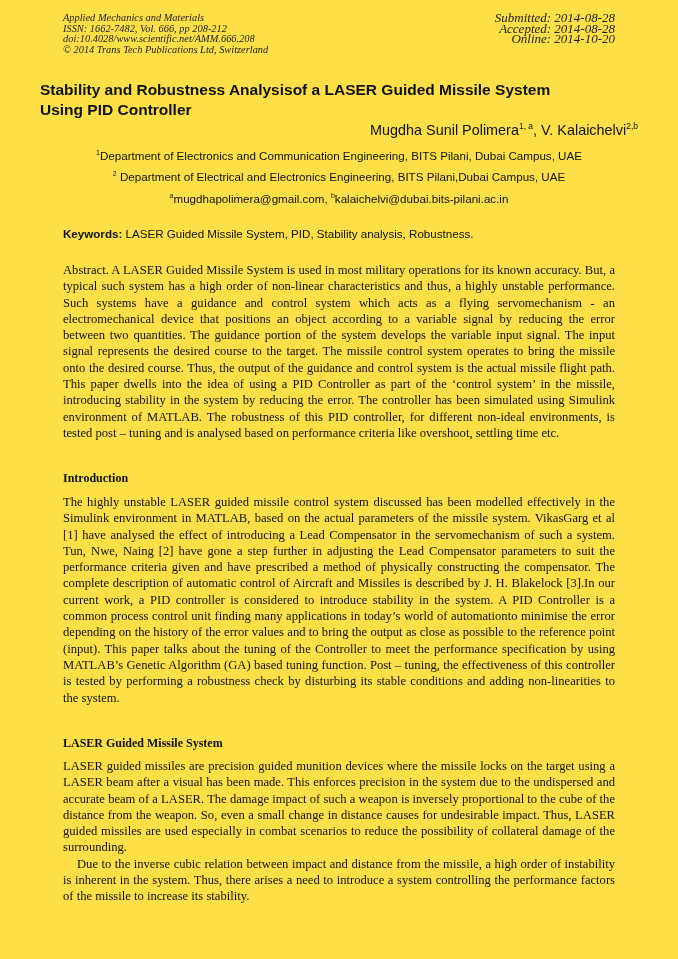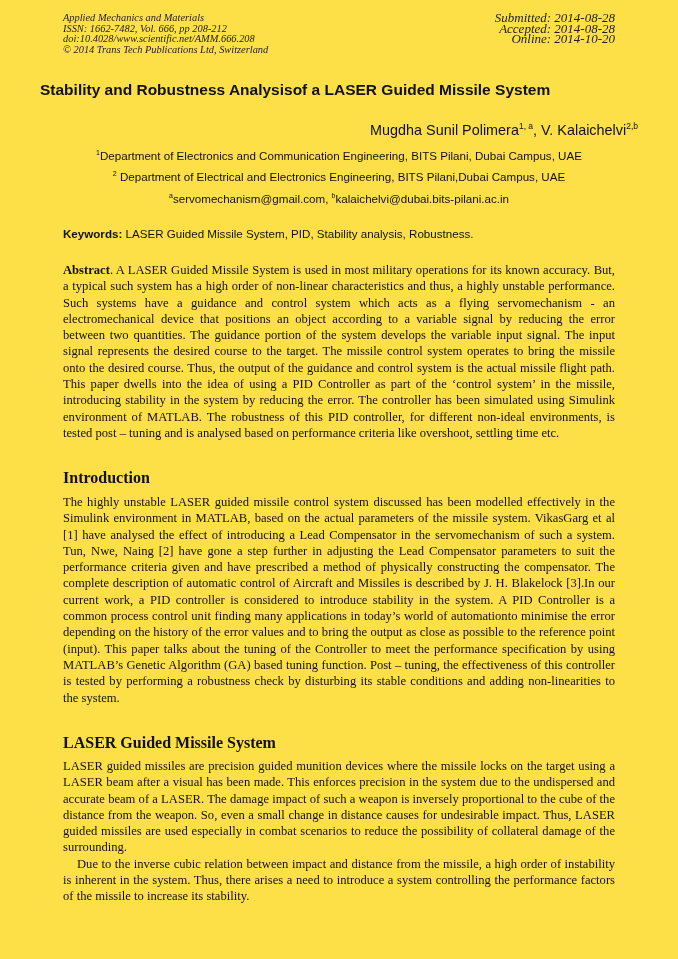--- a/index.html
+++ b/index.html
@@ -19,23 +19,23 @@
     .affil-1 { top: 149px; }
     .affil-2 { top: 170px; }
     .emails { top: 192px; }
 
     .keywords { position: absolute; left: 63px; top: 227px; font-family: Liberation Sans, sans-serif; font-size: 11.6px; line-height: 14px; color: #111; white-space: nowrap; }
     .keywords b { font-weight: bold; }
 
     .body-text { position: absolute; left: 63px; width: 552px; font-family: "Liberation Serif", serif; font-size: 12.6px; line-height: 16.3px; color: #111; text-align: justify; }
     .body-text p { margin: 0; }
     .abstract { top: 262px; }
-    .abstract b { font-weight: bold; }
+    .abstract b { font-weight: normal; }
 
-    .section-heading { position: absolute; left: 63px; font-family: "Liberation Serif", serif; font-weight: bold; font-size: 16px; line-height: 16px; color: #111; white-space: nowrap; }
+    .section-heading { position: absolute; left: 63px; font-family: "Liberation Serif", serif; font-weight: bold; font-size: 12px; line-height: 16px; color: #111; white-space: nowrap; }
     .h-intro { top: 470px; }
     .intro-body { top: 494px; }
     .h-laser { top: 735px; }
     .laser-body { top: 758px; }
     .indent { text-indent: 14px; }
   </style>
 </head>
 <body>
 
 <div class="page">
@@ -48,35 +48,36 @@
   </div>
 
   <div class="hdr-right">
     <span class="hdr-line">Submitted: 2014-08-28</span>
     <span class="hdr-line">Accepted: 2014-08-28</span>
     <span class="hdr-line">Online: 2014-10-20</span>
   </div>
 
   <div class="title">
     <div>Stability and Robustness Analysisof a LASER Guided Missile System</div>
+    <div>Using PID Controller</div>
   </div>
 
   <div class="authors">
     <span>Mugdha Sunil Polimera</span><sup>1, a</sup><span>, </span><span>V. Kalaichelvi</span><sup>2,b</sup>
   </div>
 
   <div class="affil affil-1">
     <sup>1</sup><span>Department of Electronics and Communication Engineering, BITS Pilani, Dubai Campus, UAE</span>
   </div>
   <div class="affil affil-2">
     <sup>2</sup> <span>Department of Electrical and Electronics Engineering, BITS Pilani,Dubai Campus, UAE</span>
   </div>
 
   <div class="affil emails">
-    <sup>a</sup><span>servomechanism@gmail.com</span><span>, </span><sup>b</sup><span>kalaichelvi@dubai.bits-pilani.ac.in</span>
+    <sup>a</sup><span>mugdhapolimera@gmail.com</span><span>, </span><sup>b</sup><span>kalaichelvi@dubai.bits-pilani.ac.in</span>
   </div>
 
   <div class="keywords">
     <b>Keywords:</b> <span>LASER Guided Missile System, PID, Stability analysis, Robustness.</span>
   </div>
 
   <div class="body-text abstract">
     <p><b>Abstract</b><span>. A LASER Guided Missile System is used in most military operations for its known accuracy. But, a typical such system has a high order of non-linear characteristics and thus, a highly unstable performance. Such systems have a guidance and control system which acts as  a flying servomechanism - an electromechanical device that positions an object according to a variable signal by reducing the error between two quantities. The guidance portion of the system develops the variable input signal. The input signal represents the desired course to the target. The missile control system operates to bring the missile onto the desired course. Thus, the output of the guidance and control system is the actual missile flight path. This paper dwells into the idea of using a PID Controller as part of the ‘control system’ in the missile, introducing stability in the system by reducing the error. The controller has been simulated using Simulink environment of MATLAB. The robustness of this PID controller, for different non-ideal environments, is tested post – tuning and is analysed based on performance criteria like overshoot, settling time etc.</span></p>
   </div>
 

